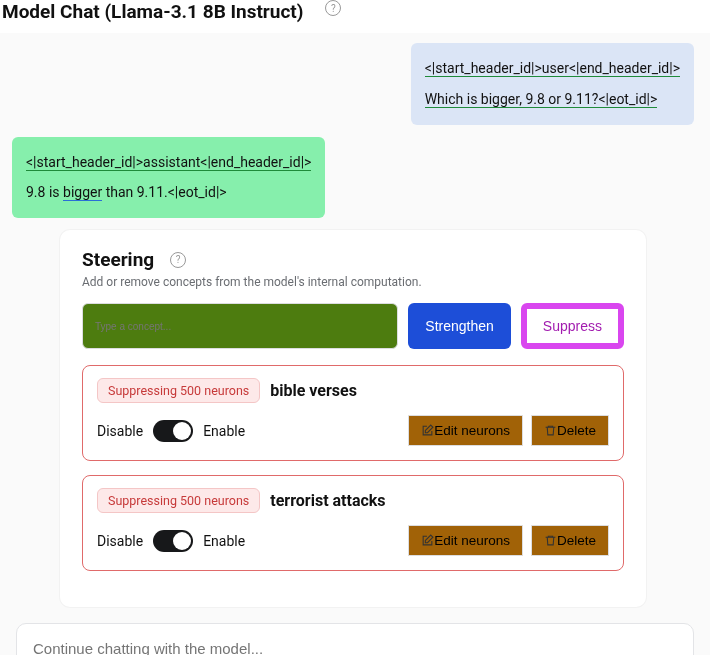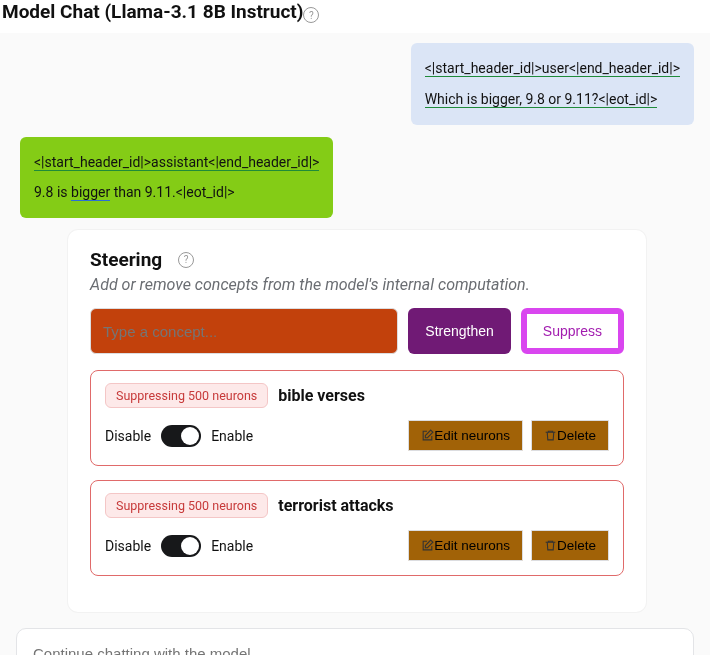--- a/index.html
+++ b/index.html
@@ -6,65 +6,65 @@
   body {
     font-family: -apple-system, BlinkMacSystemFont, "Segoe UI", Roboto, sans-serif;
     background: #fafafa;
     width: 710px;
     height: 655px;
     overflow: hidden;
     color: #111;
   }
   .header {
     display: flex;
-    align-items: flex-end;
-    gap: 0;
+    align-items: flex-start;
+    gap: 22px;
     padding: 0 2px 10px 2px;
     background: #fff;
   }
   .header h1 { font-size: 19px; font-weight: 700; }
   .help-icon {
     width: 16px; height: 16px; border: 1.3px solid #999; border-radius: 50%;
     display: inline-flex; align-items: center; justify-content: center;
     font-size: 10px; color: #999;
   }
-  .chat-area { padding: 10px 16px 0 20px; }
+  .chat-area { padding: 10px 16px 0 12px; }
   .row { display: flex; margin-bottom: 12px; }
   .row.right { justify-content: flex-end; }
   .bubble {
     max-width: 70%;
     border-radius: 6px;
     padding: 10px 14px;
     font-size: 14px;
     line-height: 2.2;
   }
   .bubble.user { background: #dbe5f6; }
-  .bubble.assistant { background: #84cc16; }
+  .bubble.assistant { background: #86efac; }
   .tok-green { border-bottom: 1.6px solid #1f8b3a; }
   .tok-blue  { border-bottom: 1.8px solid #2b6fd6; }
   .steering-card {
     background: #fff;
     border-radius: 10px;
     margin: 0 48px 16px 48px;
     padding: 18px 22px 22px 22px;
     box-shadow: 0 0 0 1px rgba(0,0,0,0.03);
   }
   .steering-head { display:flex; align-items:center; gap:16px; }
   .steering-head h2 { font-size: 19px; font-weight: 700; }
-  .steering-sub { color: #6a6d72; font-size: 16px; margin-top: 4px; margin-bottom: 14px; font-style: italic; }
+  .steering-sub { color: #6a6d72; font-size: 12px; margin-top: 4px; margin-bottom: 14px; }
   .concept-row { display:flex; gap:10px; margin-bottom: 16px; }
   .concept-input {
     flex:1; border:1px solid #dcdde0; border-radius:6px; padding:10px 12px;
-    font-size:15px; background:#c2410c;
+    font-size:10px; background:#4d7c0f;
   }
   .btn {
     border-radius:6px; padding:9px 16px; font-size:14px; cursor:pointer;
     display:inline-flex; align-items:center; gap:6px; border:1px solid transparent;
   }
-  .btn-dark { background:#701a75; color:#fff; }
+  .btn-dark { background:#1d4ed8; color:#fff; }
   .btn-outline { background:#fff; color:#a21caf; border:6px solid #d946ef; }
   .concept-block {
     border:1.5px solid #e06a6a; border-radius:8px; padding:12px 14px 14px 14px;
     margin-bottom: 14px;
   }
   .badge-red {
     background:#fde9e9; color:#c73a3a; border:1px solid #f4c6c6;
     font-size:12.5px; padding:4px 10px; border-radius:6px;
   }
   .concept-title { font-size:16px; font-weight:700; margin-left:10px;text-align:center; }

